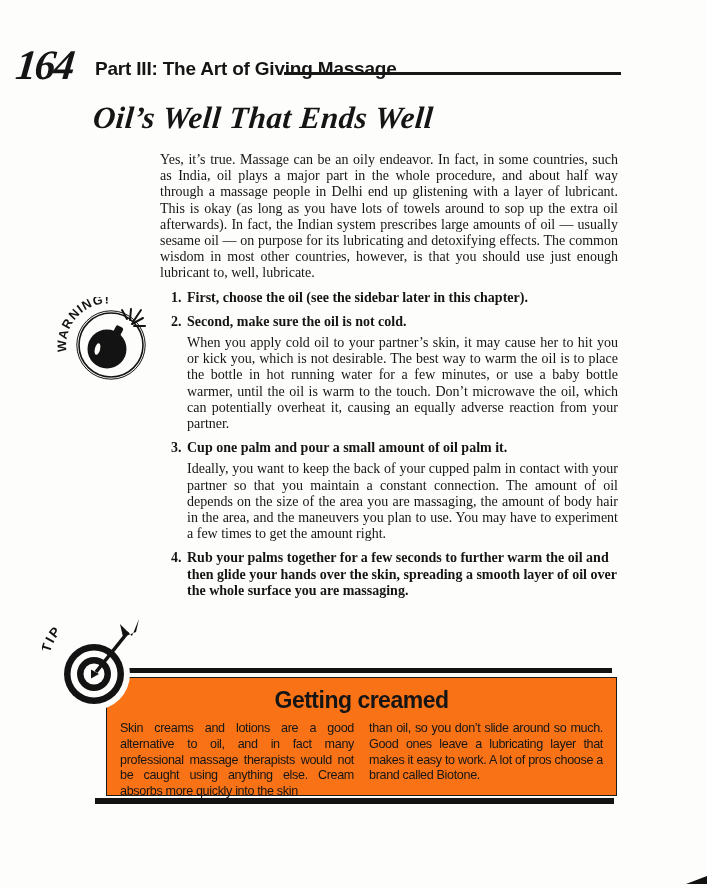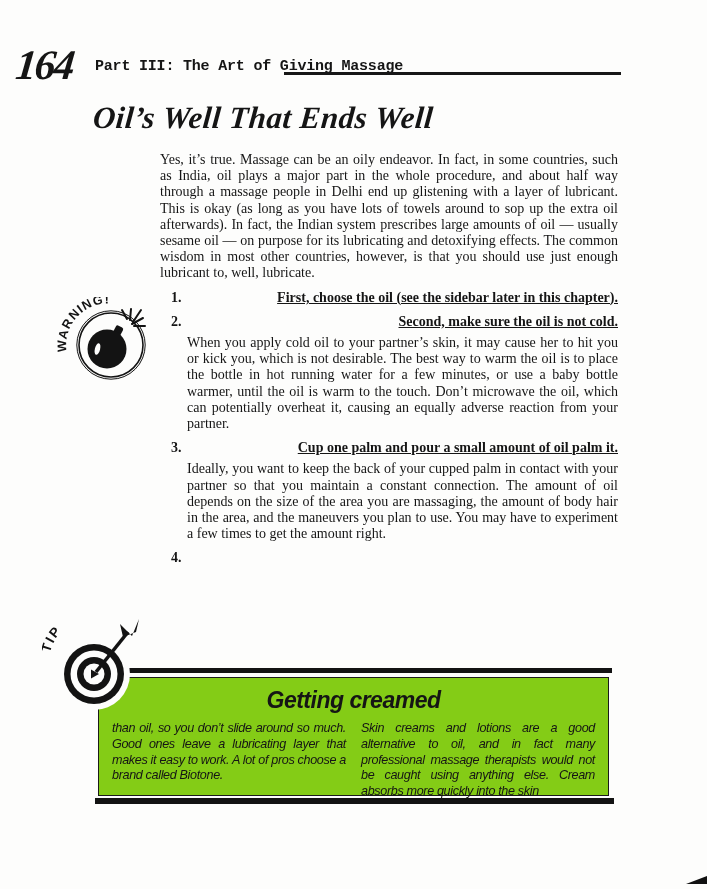--- a/index.html
+++ b/index.html
@@ -9,52 +9,52 @@
     margin:0 auto;
   }
   
   .pagenum {
     position:absolute; left:16px; top:44px;
     font-family:"Liberation Serif", serif; font-style:italic; font-weight:bold;
     font-size:42px; line-height:1; transform:skewX(-6deg); letter-spacing:-2px;
   }
   .runhead {
     position:absolute; left:95px; top:58px;
-    font-family:Liberation Mono, monospace; font-weight:bold;
-    font-size:15px; letter-spacing:-0.2px; white-space:nowrap;
+    font-family:Liberation Sans, sans-serif; font-weight:bold;
+    font-size:19px; letter-spacing:-0.2px; white-space:nowrap;
   }
   .runrule { position:absolute; left:284px; top:72px; width:337px; height:2.5px; background:#171717; }
   
   .heading {
     position:absolute; left:93px; top:100px;
     font-family:"Liberation Serif", serif; font-style:italic; font-weight:bold;
     font-size:31px; transform:skewX(-5deg); letter-spacing:0.5px; white-space:nowrap;
   }
   
   .bodycol {
     position:absolute; left:160px; top:152px; width:458px;
     font-size:14px; line-height:16.2px; text-align:justify;
   }
   .bodycol p { margin:0; }
   .lead { margin-top:7px !important; text-align:left; }
   .steps { margin-top:7px; }
   .step { display:flex; margin-top:8px; }
   .step-num { width:16px; margin-left:11px; font-weight:bold; flex:none; }
   .step-body { flex:1; }
-  .step-title { font-weight:bold; text-align:right;text-decoration:underline; }
+  .step-title { font-weight:bold; text-align:left; }
   .step-text { margin-top:5px !important; }
   
   .icon-warning { position:absolute; left:55px; top:297px; }
   .icon-tip { position:absolute; left:42px; top:610px; z-index:3; }
   .arctext { font-family:"Liberation Sans", sans-serif; font-weight:bold; fill:#131313; }
   
   .sb-bar-top { position:absolute; left:100px; top:668px; width:512px; height:5px; background:#131313; z-index:1; }
   .sb-box {
-    position:absolute; left:98px; top:677px; width:509px; height:117px;
-    border:1.5px solid #1a1a1a; background:#84cc16; z-index:1;font-style:italic;
+    position:absolute; left:106px; top:677px; width:509px; height:117px;
+    border:1.5px solid #1a1a1a; background:#f97316; z-index:1;
   }
   .sb-title {
     margin-top:9px; text-align:center;
     font-family:"Liberation Sans", sans-serif; font-weight:bold;
     font-size:23px; letter-spacing:-0.5px;
   }
   .sb-cols { display:flex; gap:15px; padding:7px 13px 0 13px; }
   .sb-col {
     flex:1; font-family:"Liberation Sans", sans-serif;
     font-size:12.6px; line-height:15.8px; letter-spacing:-0.35px; text-align:justify;
@@ -97,20 +97,21 @@
       <div class="step">
         <span class="step-num">3.</span>
         <div class="step-body">
           <p class="step-title">Cup one palm and pour a small amount of oil palm it.</p>
           <p class="step-text">Ideally, you want to keep the back of your cupped palm in contact with your partner so that you maintain a constant connection. The amount of oil depends on the size of the area you are massaging, the amount of body hair in the area, and the maneuvers you plan to use. You may have to experiment a few times to get the amount right.</p>
         </div>
       </div>
       <div class="step">
         <span class="step-num">4.</span>
         <div class="step-body">
+          <p class="step-title">Rub your palms together for a few seconds to further warm the oil and then glide your hands over the skin, spreading a smooth layer of oil over the whole surface you are massaging.</p>
         </div>
       </div>
     </div>
   </div>
 
   <div class="icon-warning">
     <svg width="100" height="86" viewBox="0 0 100 86">
       <circle cx="56" cy="48" r="32" fill="#fdfdfc" stroke="#131313" stroke-width="1.6"></circle>
       <circle cx="56" cy="48" r="34.2" fill="none" stroke="#131313" stroke-width="1"></circle>
       <rect x="59" y="29" width="8" height="11" rx="2" transform="rotate(28 63 34)" fill="#131313"></rect>
@@ -148,21 +149,21 @@
       <text class="arctext" font-size="13.5" letter-spacing="1.5">
         <textPath href="#tipArc" startOffset="1">TIP</textPath>
       </text>
     </svg>
   </div>
 
   <div class="sb-bar-top"></div>
   <div class="sb-box">
     <div class="sb-title">Getting creamed</div>
     <div class="sb-cols">
+      <div class="sb-col">Skin creams and lotions are a good alternative to oil, and in fact many professional massage therapists would not be caught using anything else. Cream absorbs more quickly into the skin</div>
       <div class="sb-col">than oil, so you don’t slide around so much. Good ones leave a lubricating layer that makes it easy to work. A lot of pros choose a brand called Biotone.</div>
-      <div class="sb-col">Skin creams and lotions are a good alternative to oil, and in fact many professional massage therapists would not be caught using anything else. Cream absorbs more quickly into the skin</div>
     </div>
   </div>
   <div class="sb-bar-bottom"></div>
 
   <div class="artifact"></div>
 
 </div>
 
 </body></html>

